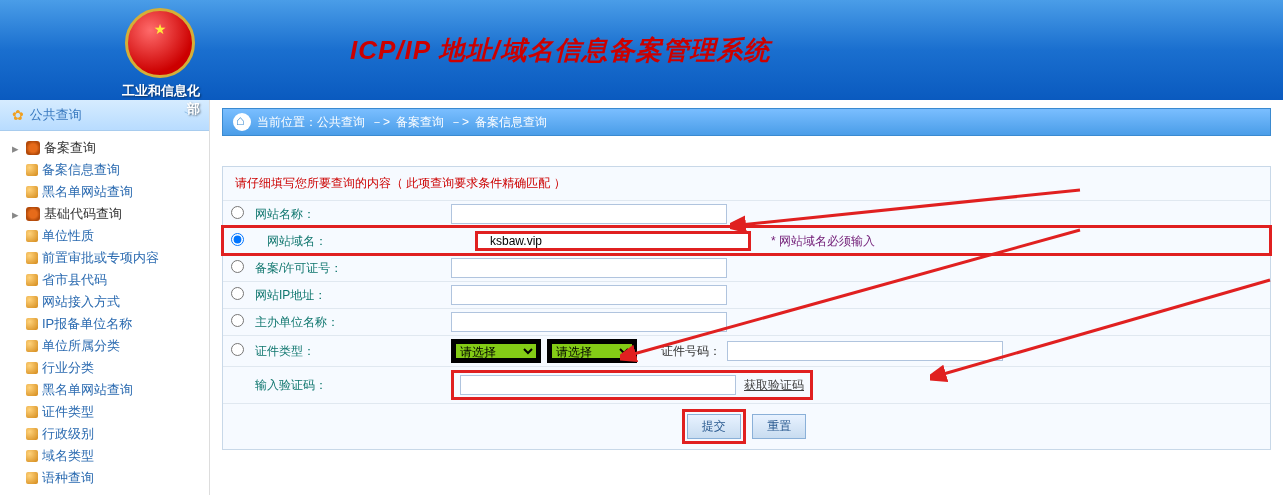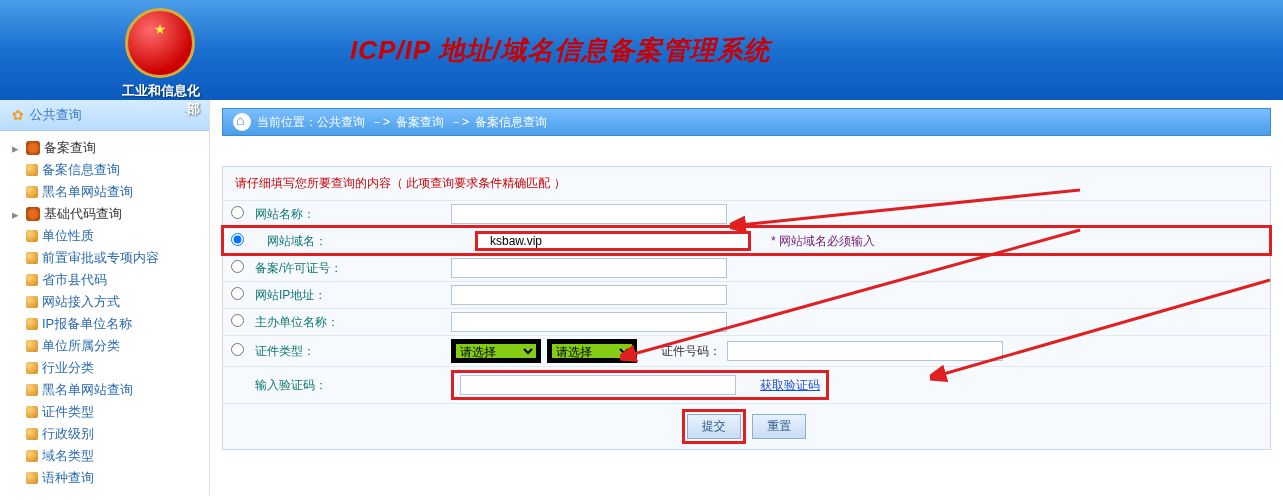--- a/index.html
+++ b/index.html
@@ -31,21 +31,21 @@
   .form-hint { color: #cc0000; padding: 8px 12px; font-size: 12px; }
   .form-row { display: flex; align-items: center; border-top: 1px solid #e0e8f0; padding: 3px 0; }
   .form-radio-cell { width: 28px; text-align: center; }
   .form-label { width: 200px; padding-left: 4px; color: #0f766e; }
   .form-input-cell { flex: 1; display: flex; align-items: center; padding-right: 12px; }
   .form-input-cell input[type=text] { width: 276px; height: 20px; border: 1px solid #b0c4de; padding: 0 12px; font-size: 12px; }
   .form-input-cell select { height: 24px; border: 5px solid #000000; font-size: 12px; background: #84cc16; }
   .note { color: #701a75; margin-left: 20px; font-size: 12px; }
   .highlight-row { outline: 3px solid #e02020; outline-offset: -1px; gap: 12px; }
   .highlight-input { border: 3px solid #e02020 !important; }
-  .captcha-link { color: #1d4ed8; text-decoration: underline; margin-left: 24px; cursor: pointer; font-family: Liberation Mono, monospace; }
+  .captcha-link { color: #404040; text-decoration: underline; margin-left: 8px; cursor: pointer; font-family: Liberation Mono, monospace; }
   .form-actions { text-align: center; padding: 10px 0; border-top: 1px solid #e0e8f0; }
   .btn { display: inline-block; padding: 3px 14px; border: 1px solid #8ab0d8; background: linear-gradient(to bottom, #e8f2ff, #c8dcf0); color: #2a5a90; font-size: 12px; cursor: pointer; margin: 0 4px; }
   .btn.highlight { outline: 3px solid #e02020; outline-offset: 2px; }
   
   .arrow { position: absolute; pointer-events: none; }
   .cert-label { margin: 0 6px 0 24px; }
   .cert-input { width: 120px; height: 20px; border: 1px solid #b0c4de; }
   .captcha-input { width: 60px; height: 20px; border: 1px solid #b0c4de; }
   .captcha-wrap { border: 3px solid #e02020; padding: 2px 6px; display: inline-flex; align-items: center; }
 </style>

